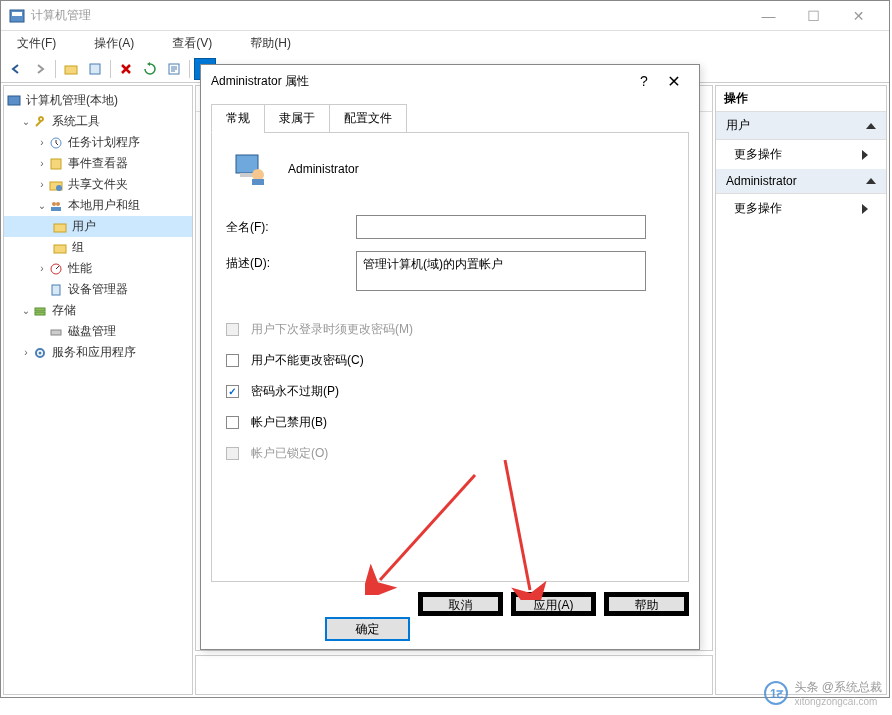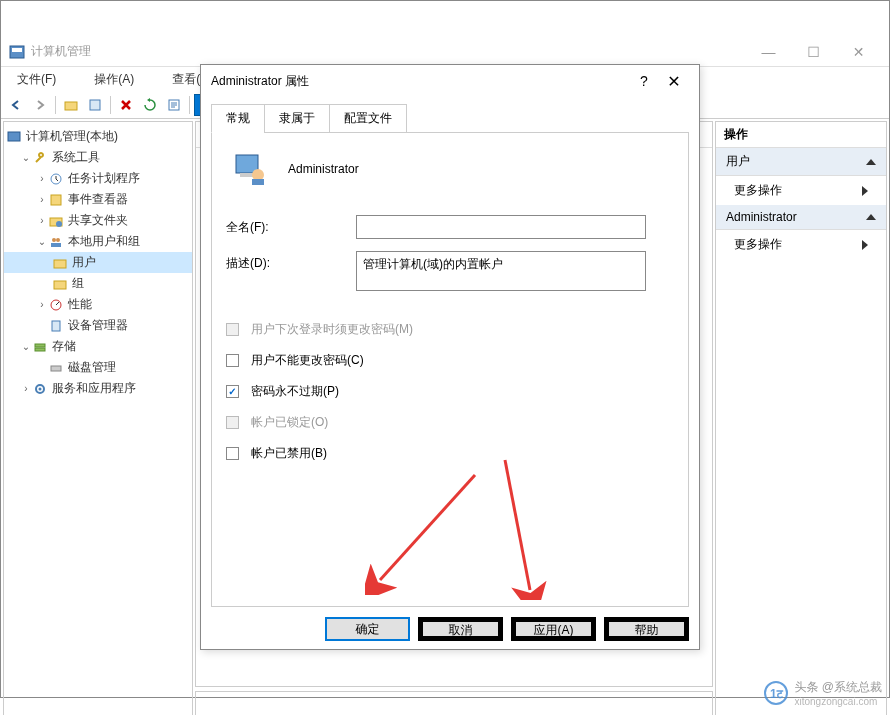--- a/index.html
+++ b/index.html
@@ -1,20 +1,20 @@
 <!DOCTYPE html>
 <html><head>
   <meta charset="utf-8">
   <style>
     * { box-sizing: border-box; margin: 0; padding: 0; font-family: "Microsoft YaHei", "Segoe UI", sans-serif; font-size: 12px; }
     body { background: #fff; width: 892px; height: 715px; overflow: hidden; position: relative; }
     
     
     .main-window { border: 1px solid #888; width: 890px; height: 698px; position: relative; background: #fff; }
-    .titlebar { height: 30px; display: flex; align-items: center; padding: 0 8px; border-bottom: 1px solid #e0e0e0; margin-top: 36px; }
+    .titlebar { height: 30px; display: flex; align-items: center; padding: 0 8px; border-bottom: 1px solid #e0e0e0; }
     .titlebar-icon { width: 16px; height: 16px; margin-right: 6px; }
     .titlebar-title { flex: 1; color: #999; }
     .win-buttons { display: flex; gap: 0; }
     .win-btn { width: 45px; height: 28px; border: none; background: transparent; color: #999; font-size: 14px; display: flex; align-items: center; justify-content: center; }
     
     .menubar { height: 24px; display: flex; align-items: center; padding: 0 6px; gap: 18px; }
     .menu-item { padding: 3px 10px; color: #333; }
     
     .toolbar { height: 28px; display: flex; align-items: center; padding: 0 4px; border-bottom: 1px solid #ccc; gap: 2px; }
     .tool-btn { width: 22px; height: 22px; display: flex; align-items: center; justify-content: center; border: 1px solid transparent; }
@@ -64,21 +64,21 @@
     
     .check-group { margin-top: 18px; }
     .check-row { display: flex; align-items: center; margin-bottom: 14px; gap: 12px; text-align: right; }
     .check-row.disabled { color: #999; }
     .checkbox { width: 13px; height: 13px; border: 1px solid #888; background: #fff; display: inline-flex; align-items: center; justify-content: center; font-size: 10px; }
     .checkbox.disabled { border-color: #bbb; background: #f0f0f0; }
     .checkbox.checked::after { content: "✓"; color: #0066cc; font-weight: bold; }
     
     .dlg-buttons { display: flex; justify-content: flex-end; gap: 8px; padding: 10px 0 0 0; }
     .dlg-btn { width: 85px; height: 24px; border: 5px solid #000000; background: #e1e1e1; }
-    .dlg-btn.primary { border: 2px solid #0078d7; }
+    .dlg-btn.primary { border: 2px solid #0078d7; margin-top: 25px; }
     
     
     .arrow { position: absolute; z-index: 20; pointer-events: none; }
     
     .watermark { position: absolute; right: 10px; bottom: 8px; display: flex; align-items: center; gap: 6px; color: #888; font-size: 14px; opacity: 0.85; z-index: 30; }
     .watermark-badge { width: 24px; height: 24px; border-radius: 50%; border: 2px solid #4a8fd6; color: #4a8fd6; display: flex; align-items: center; justify-content: center; font-weight: bold; font-size: 12px; }
     .watermark-sub { font-size: 10px; color: #aaa; }
   </style>
 </head>
 <body>
@@ -354,27 +354,27 @@
           <span>用户下次登录时须更改密码(M)</span>
         </div>
         <div class="check-row">
           <span class="checkbox"></span>
           <span>用户不能更改密码(C)</span>
         </div>
         <div class="check-row">
           <span class="checkbox checked"></span>
           <span>密码永不过期(P)</span>
         </div>
+        <div class="check-row">
+          <span class="checkbox"></span>
+          <span>帐户已禁用(B)</span>
+        </div>
         <div class="check-row disabled">
           <span class="checkbox disabled"></span>
           <span>帐户已锁定(O)</span>
-        </div>
-        <div class="check-row">
-          <span class="checkbox"></span>
-          <span>帐户已禁用(B)</span>
         </div>
       </div>
 
       <div style="flex:1"></div>
     </div>
     <div class="dlg-buttons">
       <button class="dlg-btn primary">确定</button>
       <button class="dlg-btn">取消</button>
       <button class="dlg-btn">应用(A)</button>
       <button class="dlg-btn">帮助</button>

